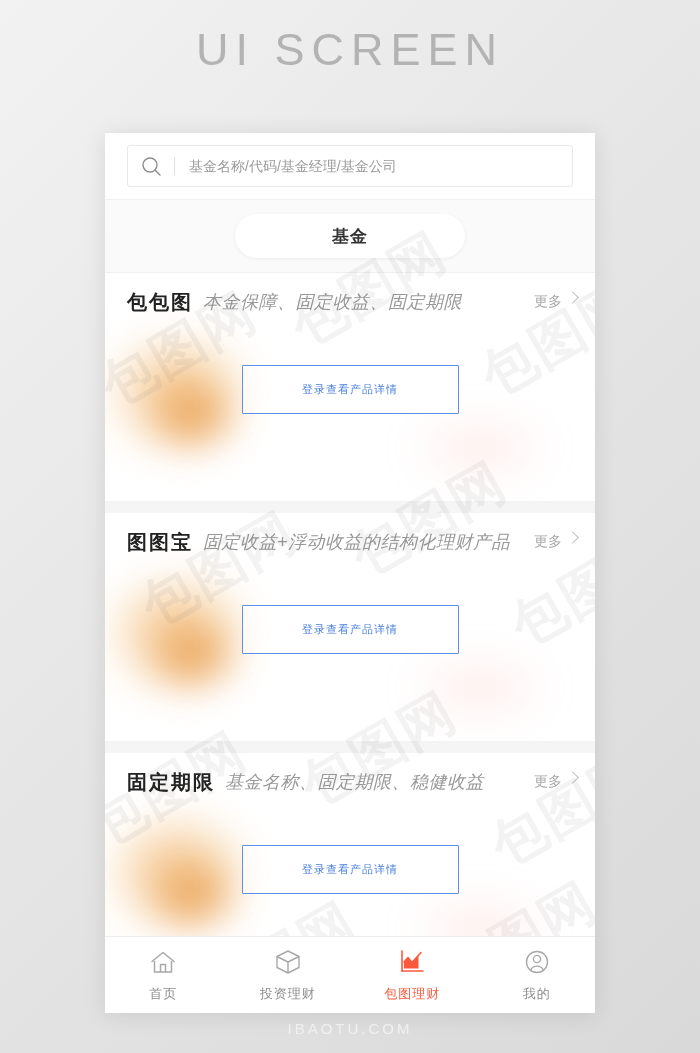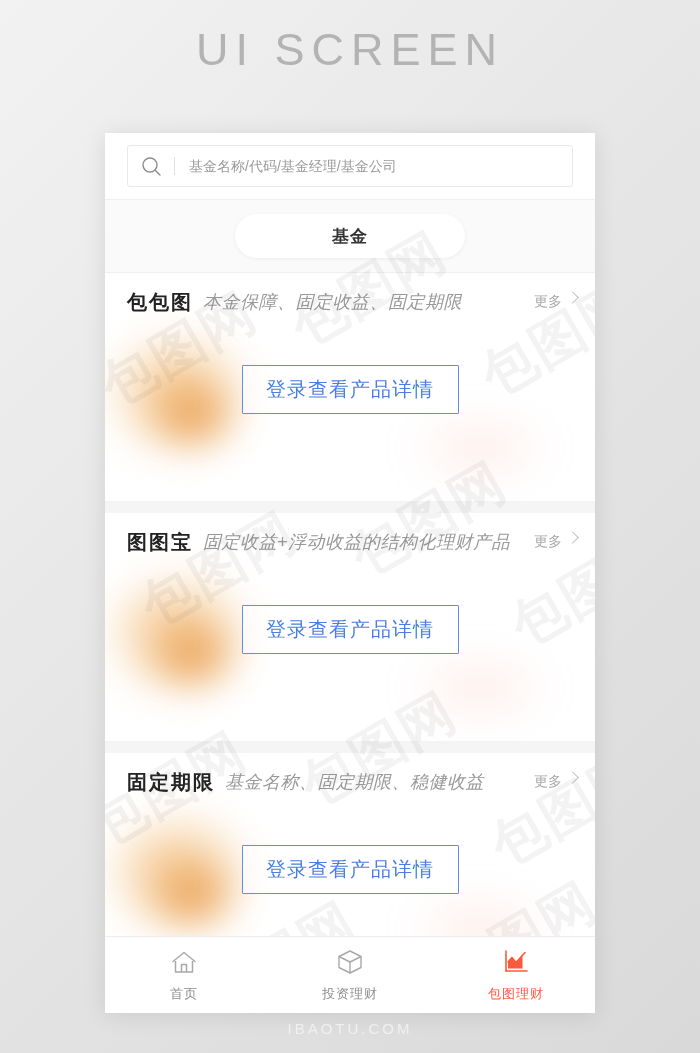--- a/index.html
+++ b/index.html
@@ -219,21 +219,21 @@
     z-index: 4;
     display: flex;
     justify-content: center;
   }
   .cta-btn {
     width: 215px;
     height: 47px;
     border: 1px solid #5b8ff0;
     background: rgba(255,255,255,0.55);
     color: #4a7fe0;
-    font-size: 20px;
+    font-size: 11px;
     letter-spacing: 1px;
     display: flex;
     align-items: center;
     justify-content: center;
     font-family: "Liberation Sans", "DejaVu Sans", sans-serif;
     cursor: pointer;
     border-radius: 1px;
   }
 
   .card-gap {
@@ -414,17 +414,27 @@
         <svg width="30" height="28" viewBox="0 0 30 28">
           <line x1="5" y1="3" x2="5" y2="23" stroke="#fa5a3c" stroke-width="1.6" stroke-linecap="round"></line>
           <line x1="5" y1="23" x2="26" y2="23" stroke="#fa5a3c" stroke-width="1.6" stroke-linecap="round"></line>
           <path d="M7 20.5 L7 14 L11 10 L15 15 L21.5 7 L21.5 20.5 Z" fill="#fa5a3c"></path>
           <path d="M7 14 L11 9.5 L15 14.5 L24 4.5" fill="none" stroke="#fa5a3c" stroke-width="1.6" stroke-linejoin="round" stroke-linecap="round"></path>
         </svg>
       </span>
       <span class="tabbar-label">包图理财</span>
     </div>
 
+    <div class="tabbar-item">
+      <span>
+        <svg width="30" height="28" viewBox="0 0 30 28">
+          <circle cx="15" cy="14" r="10.5" fill="none" stroke="#a8a8a8" stroke-width="1.4"></circle>
+          <circle cx="15" cy="11" r="3.6" fill="none" stroke="#a8a8a8" stroke-width="1.4"></circle>
+          <path d="M8.6 22.3 a6.8 6.3 0 0 1 12.8 0" fill="none" stroke="#a8a8a8" stroke-width="1.4"></path>
+        </svg>
+      </span>
+      <span class="tabbar-label">我的</span>
+    </div>
 
   </div>
 </div>
 
 <div class="page-footer">IBAOTU.COM</div>
 
 </body></html>

